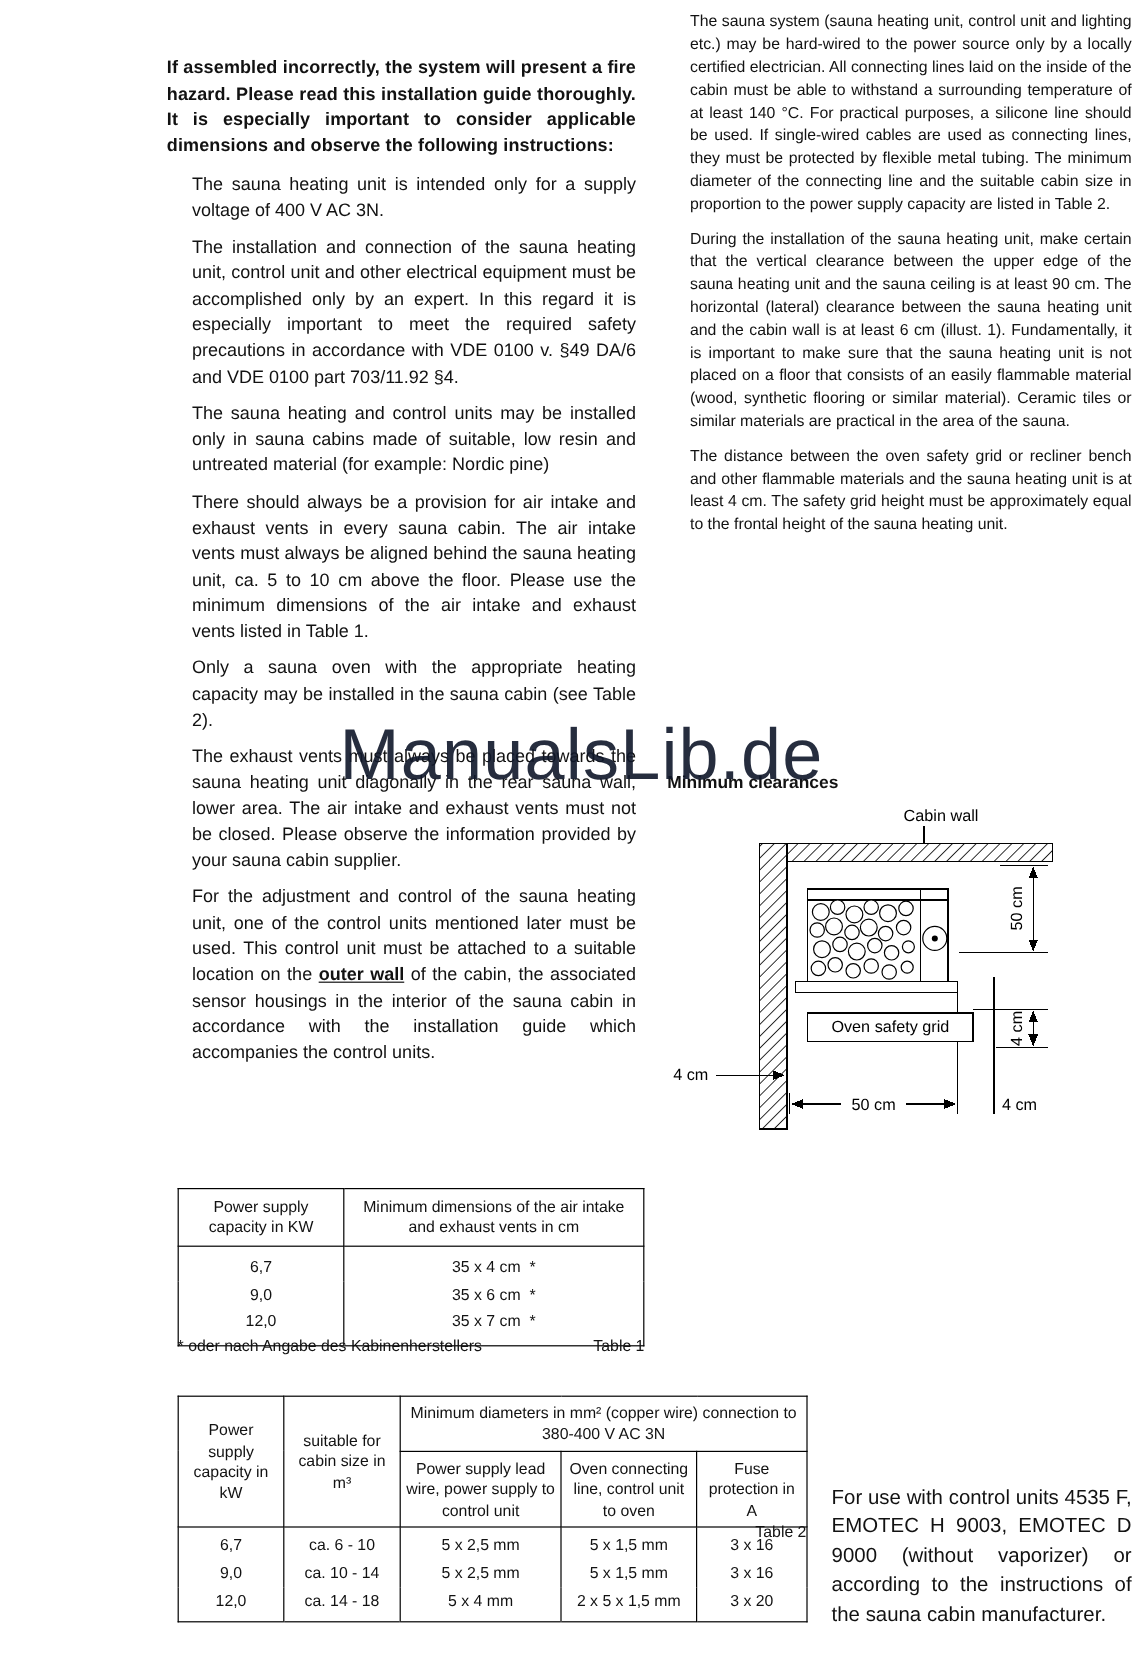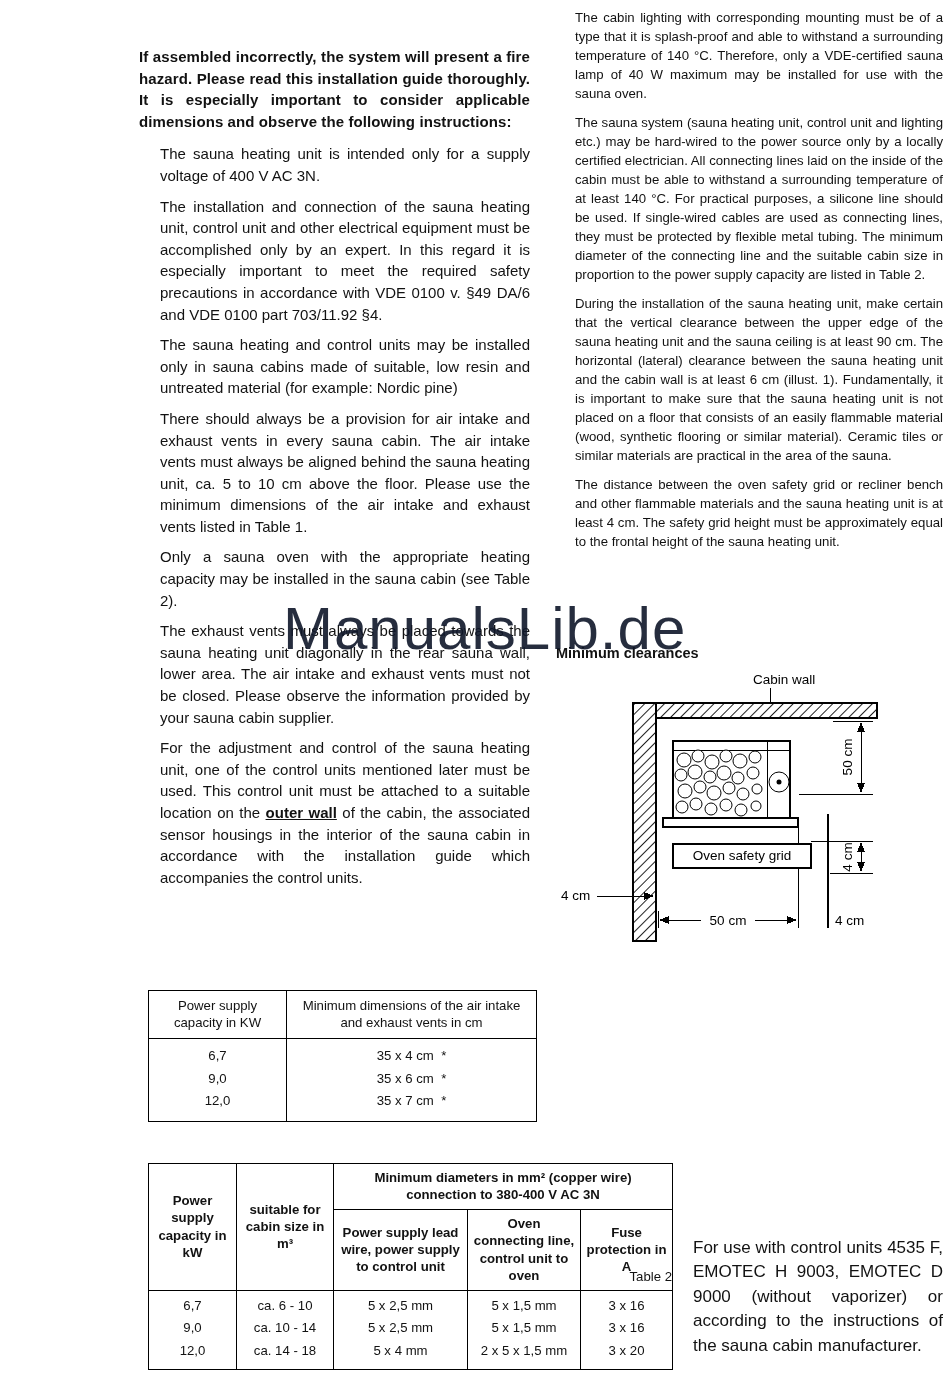--- a/index.html
+++ b/index.html
@@ -52,21 +52,21 @@
   .t1 td.c0 { border-right:1px solid #000; width:138px; }
   .t1 tr.first td { padding-top:8px; }
   .t1 tr.last td { padding-bottom:10px; }
 
   .t1-footer {
     position:absolute; left:148px; top:1114px; width:389px;
     display:flex; justify-content:space-between; font-size:13.2px;
   }
 
   .t2 { position:absolute; left:148px; top:1163px; width:524px; border:1.4px solid #000; table-layout:fixed; }
-  .t2 th { font-weight:bold; border:1px solid #000; padding:5px 4px; text-align:center; line-height:1.32; }
+  .t2 th { font-weight:normal; border:1px solid #000; padding:5px 4px; text-align:center; line-height:1.32; }
   .t2 td { text-align:center; padding:2px 3px; line-height:1.42; }
   .t2 td + td { border-left:1px solid #000;margin-top:35px; }
   .t2 tbody tr.first td { padding-top:6px; }
   .t2 tbody tr.last td { padding-bottom:8px; }
 
   .t2-caption {
     position:absolute; left:148px; top:1269px; width:524px;
     text-align:right; font-size:13.2px;
   }
 
@@ -85,21 +85,20 @@
     <p class="body-para">The sauna heating unit is intended only for a supply voltage of 400 V AC 3N.</p>
     <p class="body-para">The installation and connection of the sauna heating unit, control unit and other electrical equipment must be accomplished only by an expert. In this regard it is especially important to meet the required safety precautions in accordance with VDE 0100 v. §49 DA/6 and VDE 0100 part 703/11.92 §4.</p>
     <p class="body-para">The sauna heating and control units may be installed only in sauna cabins made of suitable, low resin and untreated material (for example: Nordic pine)</p>
     <p class="body-para">There should always be a provision for air intake and exhaust vents in every sauna cabin. The air intake vents must always be aligned behind the sauna heating unit, ca. 5 to 10 cm above the floor. Please use the minimum dimensions of the air intake and exhaust vents listed in Table 1.</p>
     <p class="body-para">Only a sauna oven with the appropriate heating capacity may be installed in the sauna cabin (see Table 2).</p>
     <p class="body-para">The exhaust vents must always be placed towards the sauna heating unit diagonally in the rear sauna wall, lower area. The air intake and exhaust vents must not be closed. Please observe the information provided by your sauna cabin supplier.</p>
     <p class="body-para"><span>For the adjustment and control of the sauna heating unit, one of the control units mentioned later must be used. This control unit must be attached to a suitable location on the </span><span class="emph">outer wall</span><span> of the cabin, the associated sensor housings in the interior of the sauna cabin in accordance with the installation guide which accompanies the control units.</span></p>
   </div>
 
   <div class="col-right">
-    <p>The cabin lighting with corresponding mounting must be of a type that it is splash-proof and able to withstand a surrounding temperature of 140 °C. Therefore, only a VDE-certified sauna lamp of 40 W maximum may be installed for use with the sauna oven.</p>
     <p>The sauna system (sauna heating unit, control unit and lighting etc.) may be hard-wired to the power source only by a locally certified electrician. All connecting lines laid on the inside of the cabin must be able to withstand a surrounding temperature of at least 140 °C. For practical purposes, a silicone line should be used. If single-wired cables are used as connecting lines, they must be protected by flexible metal tubing. The minimum diameter of the connecting line and the suitable cabin size in proportion to the power supply capacity are listed in Table 2.</p>
     <p>During the installation of the sauna heating unit, make certain that the vertical clearance between the upper edge of the sauna heating unit and the sauna ceiling is at least 90 cm. The horizontal (lateral) clearance between the sauna heating unit and the cabin wall is at least 6 cm (illust. 1). Fundamentally, it is important to make sure that the sauna heating unit is not placed on a floor that consists of an easily flammable material (wood, synthetic flooring or similar material). Ceramic tiles or similar materials are practical in the area of the sauna.</p>
     <p>The distance between the oven safety grid or recliner bench and other flammable materials and the sauna heating unit is at least 4 cm. The safety grid height must be approximately equal to the frontal height of the sauna heating unit.</p>
   </div>
 
   <div class="diagram-title">Minimum clearances</div>
   <div class="diagram-wrap">
     <svg viewBox="0 0 394 292" width="394" height="292">
       <defs>
         <pattern id="hatch" width="7" height="7" patternUnits="userSpaceOnUse" patternTransform="rotate(45)">
@@ -194,20 +193,24 @@
       <tr>
         <td class="c0">9,0</td>
         <td>35 x 6 cm &nbsp;*</td>
       </tr>
       <tr class="last">
         <td class="c0">12,0</td>
         <td>35 x 7 cm &nbsp;*</td>
       </tr>
     </tbody>
   </table>
+  <div class="t1-footer">
+    <span>* oder nach Angabe des Kabinenherstellers</span>
+    <span>Table 1</span>
+  </div>
 
   <table class="t2">
     <colgroup>
       <col style="width:88px">
         <col style="width:97px">
         <col style="width:134px">
         <col style="width:113px">
         <col style="width:92px">
     </colgroup>
     <thead>

